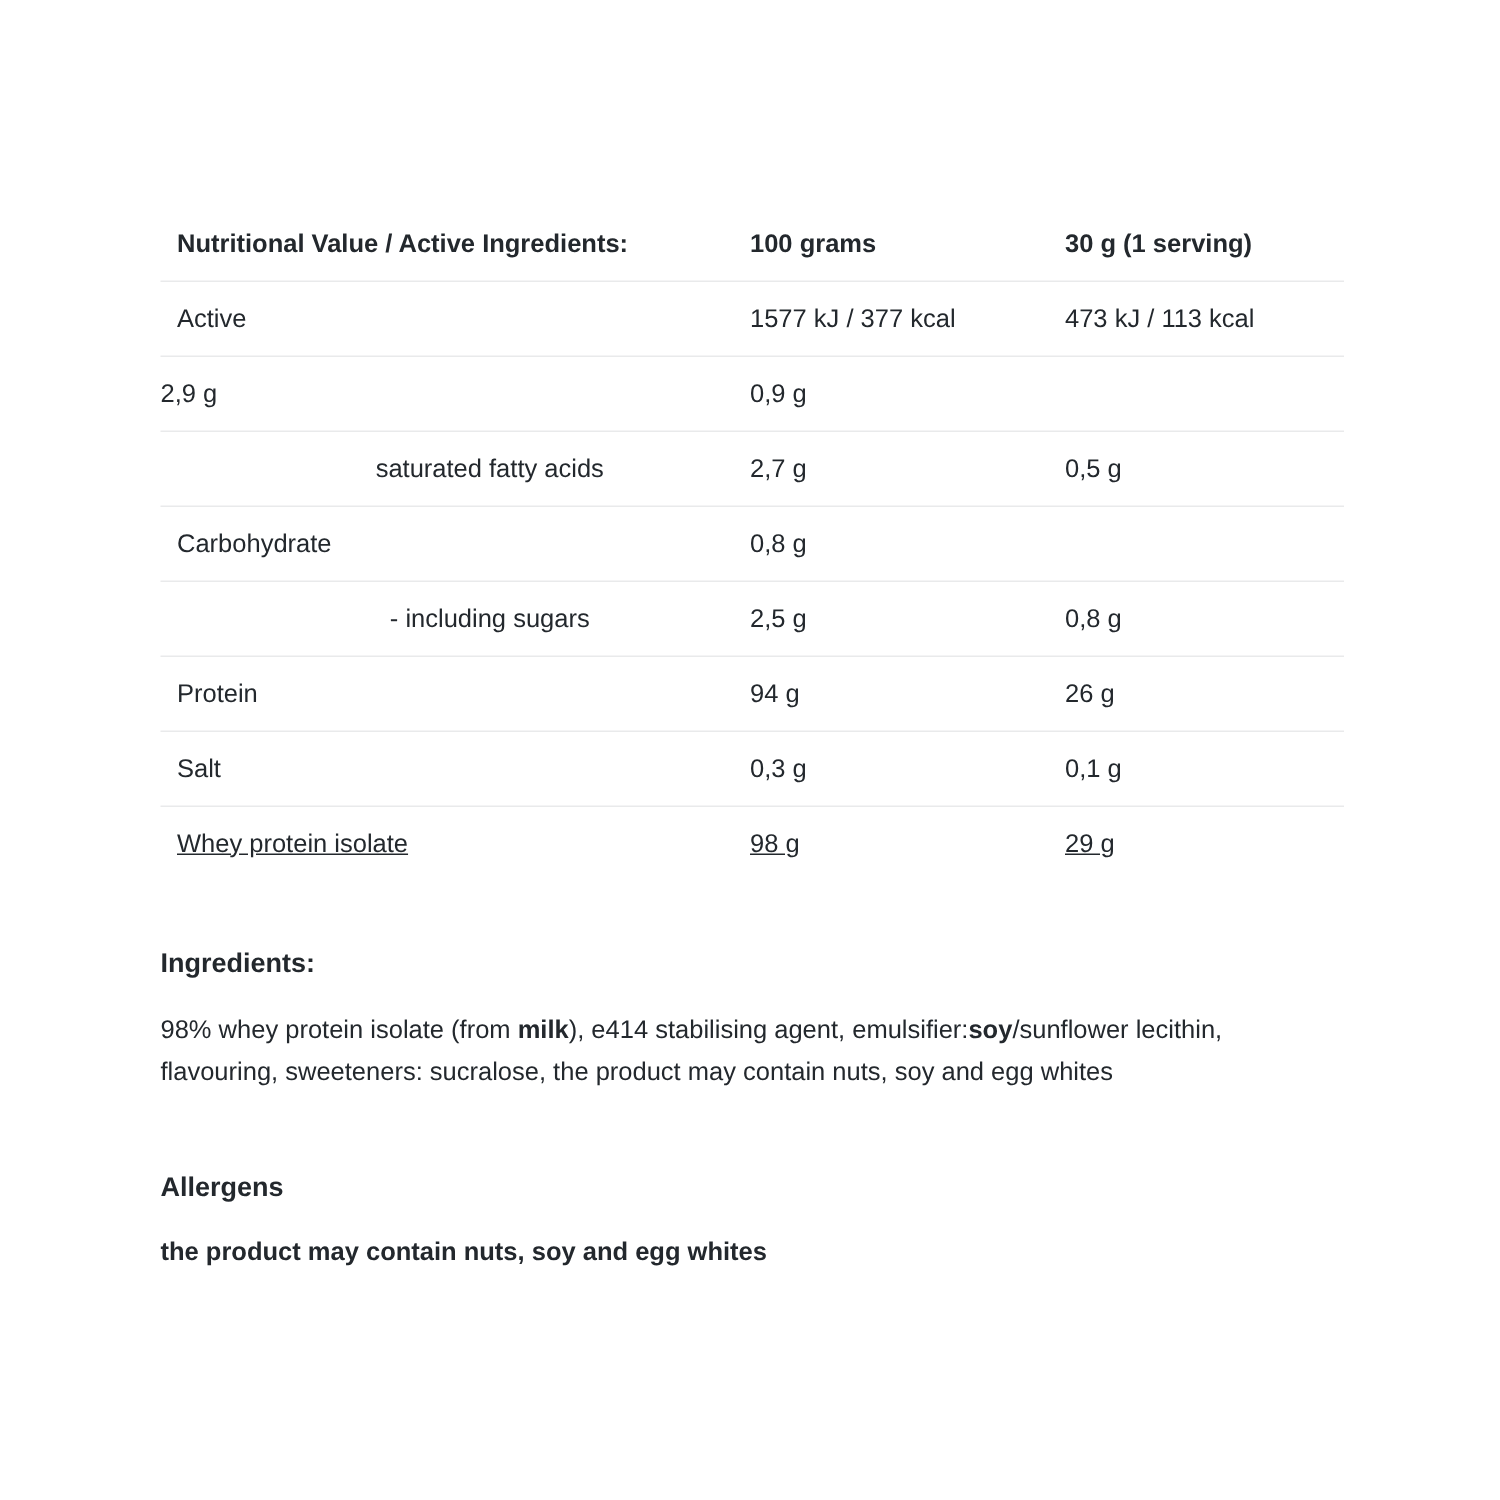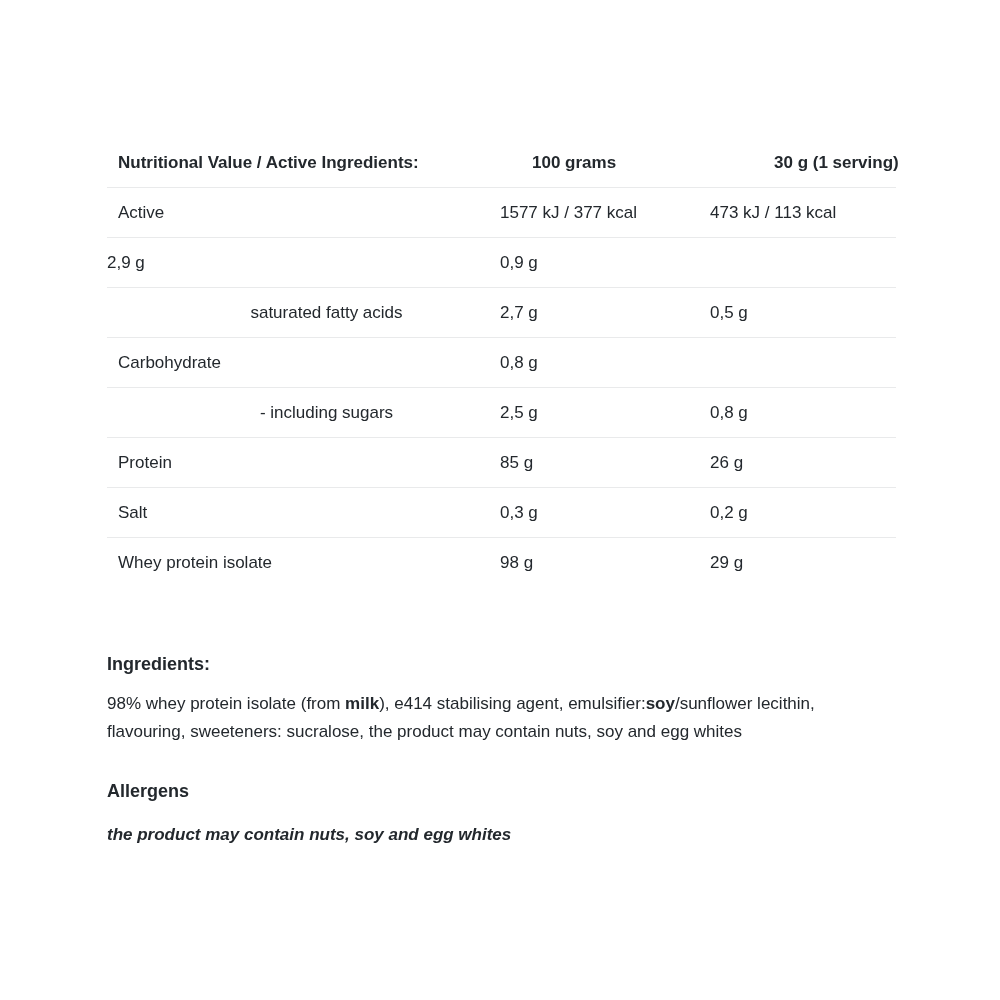--- a/index.html
+++ b/index.html
@@ -24,43 +24,42 @@
   
   .nutrition-table { top: 138px; }
   .t-row {
     display: grid;
     grid-template-columns: 393px 210px 186px;
     align-items: center;
     height: 49px;
     border-bottom: 1px solid #e9eaeb;
     font-size: 17px;
   }
-  .t-row:last-child { border-bottom: none; }
-  .t-row.header { font-weight: bold; gap: 32px; }
+  .t-row:last-child { border-bottom: none; text-decoration: underline; }
+  .t-row.header { font-weight: bold; }
   .cell-label { padding-left: 11px; }
   .t-row.indent .cell-label { padding-left: 46px; text-align: center; }
   
   .ingredients-heading, .allergens-heading {
     font-size: 18px;
     font-weight: bold;
   }
-  .ingredients-heading { top: 632px; margin-top: 22px; }
+  .ingredients-heading { top: 632px; }
   .ingredients-body {
-    top: 675px;
+    top: 658px;
     font-size: 17px;
     line-height: 28px;
     max-width: 790px;
     margin-top: 15px;
   }
   .ingredients-body b { font-weight: bold; }
   .allergens-heading { top: 781px; }
   .allergens-body {
     top: 822px;
     font-size: 17px;
-    font-style: italic;
     font-weight: bold;
     line-height: 26px;
   }
 </style>
 </head>
 <body>
 
 <div class="page">
 
   <div class="section nutrition-table">
@@ -94,28 +93,28 @@
     </div>
 
     <div class="t-row indent">
       <div class="cell-label">- including sugars</div>
       <div class="cell-val">2,5 g</div>
       <div class="cell-val">0,8 g</div>
     </div>
 
     <div class="t-row">
       <div class="cell-label">Protein</div>
-      <div class="cell-val">85 g</div>
+      <div class="cell-val">94 g</div>
       <div class="cell-val">26 g</div>
     </div>
 
     <div class="t-row">
       <div class="cell-label">Salt</div>
       <div class="cell-val">0,3 g</div>
-      <div class="cell-val">0,2 g</div>
+      <div class="cell-val">0,1 g</div>
     </div>
 
     <div class="t-row">
       <div class="cell-label">Whey protein isolate</div>
       <div class="cell-val">98 g</div>
       <div class="cell-val">29 g</div>
     </div>
 
   </div>
 

